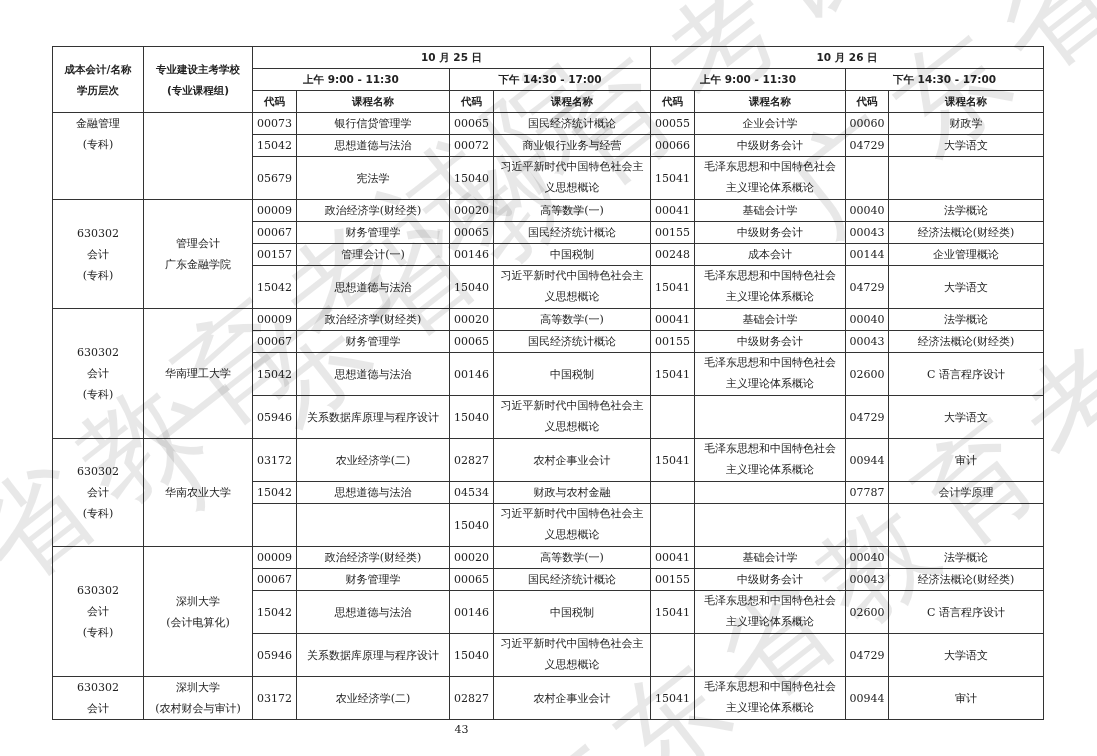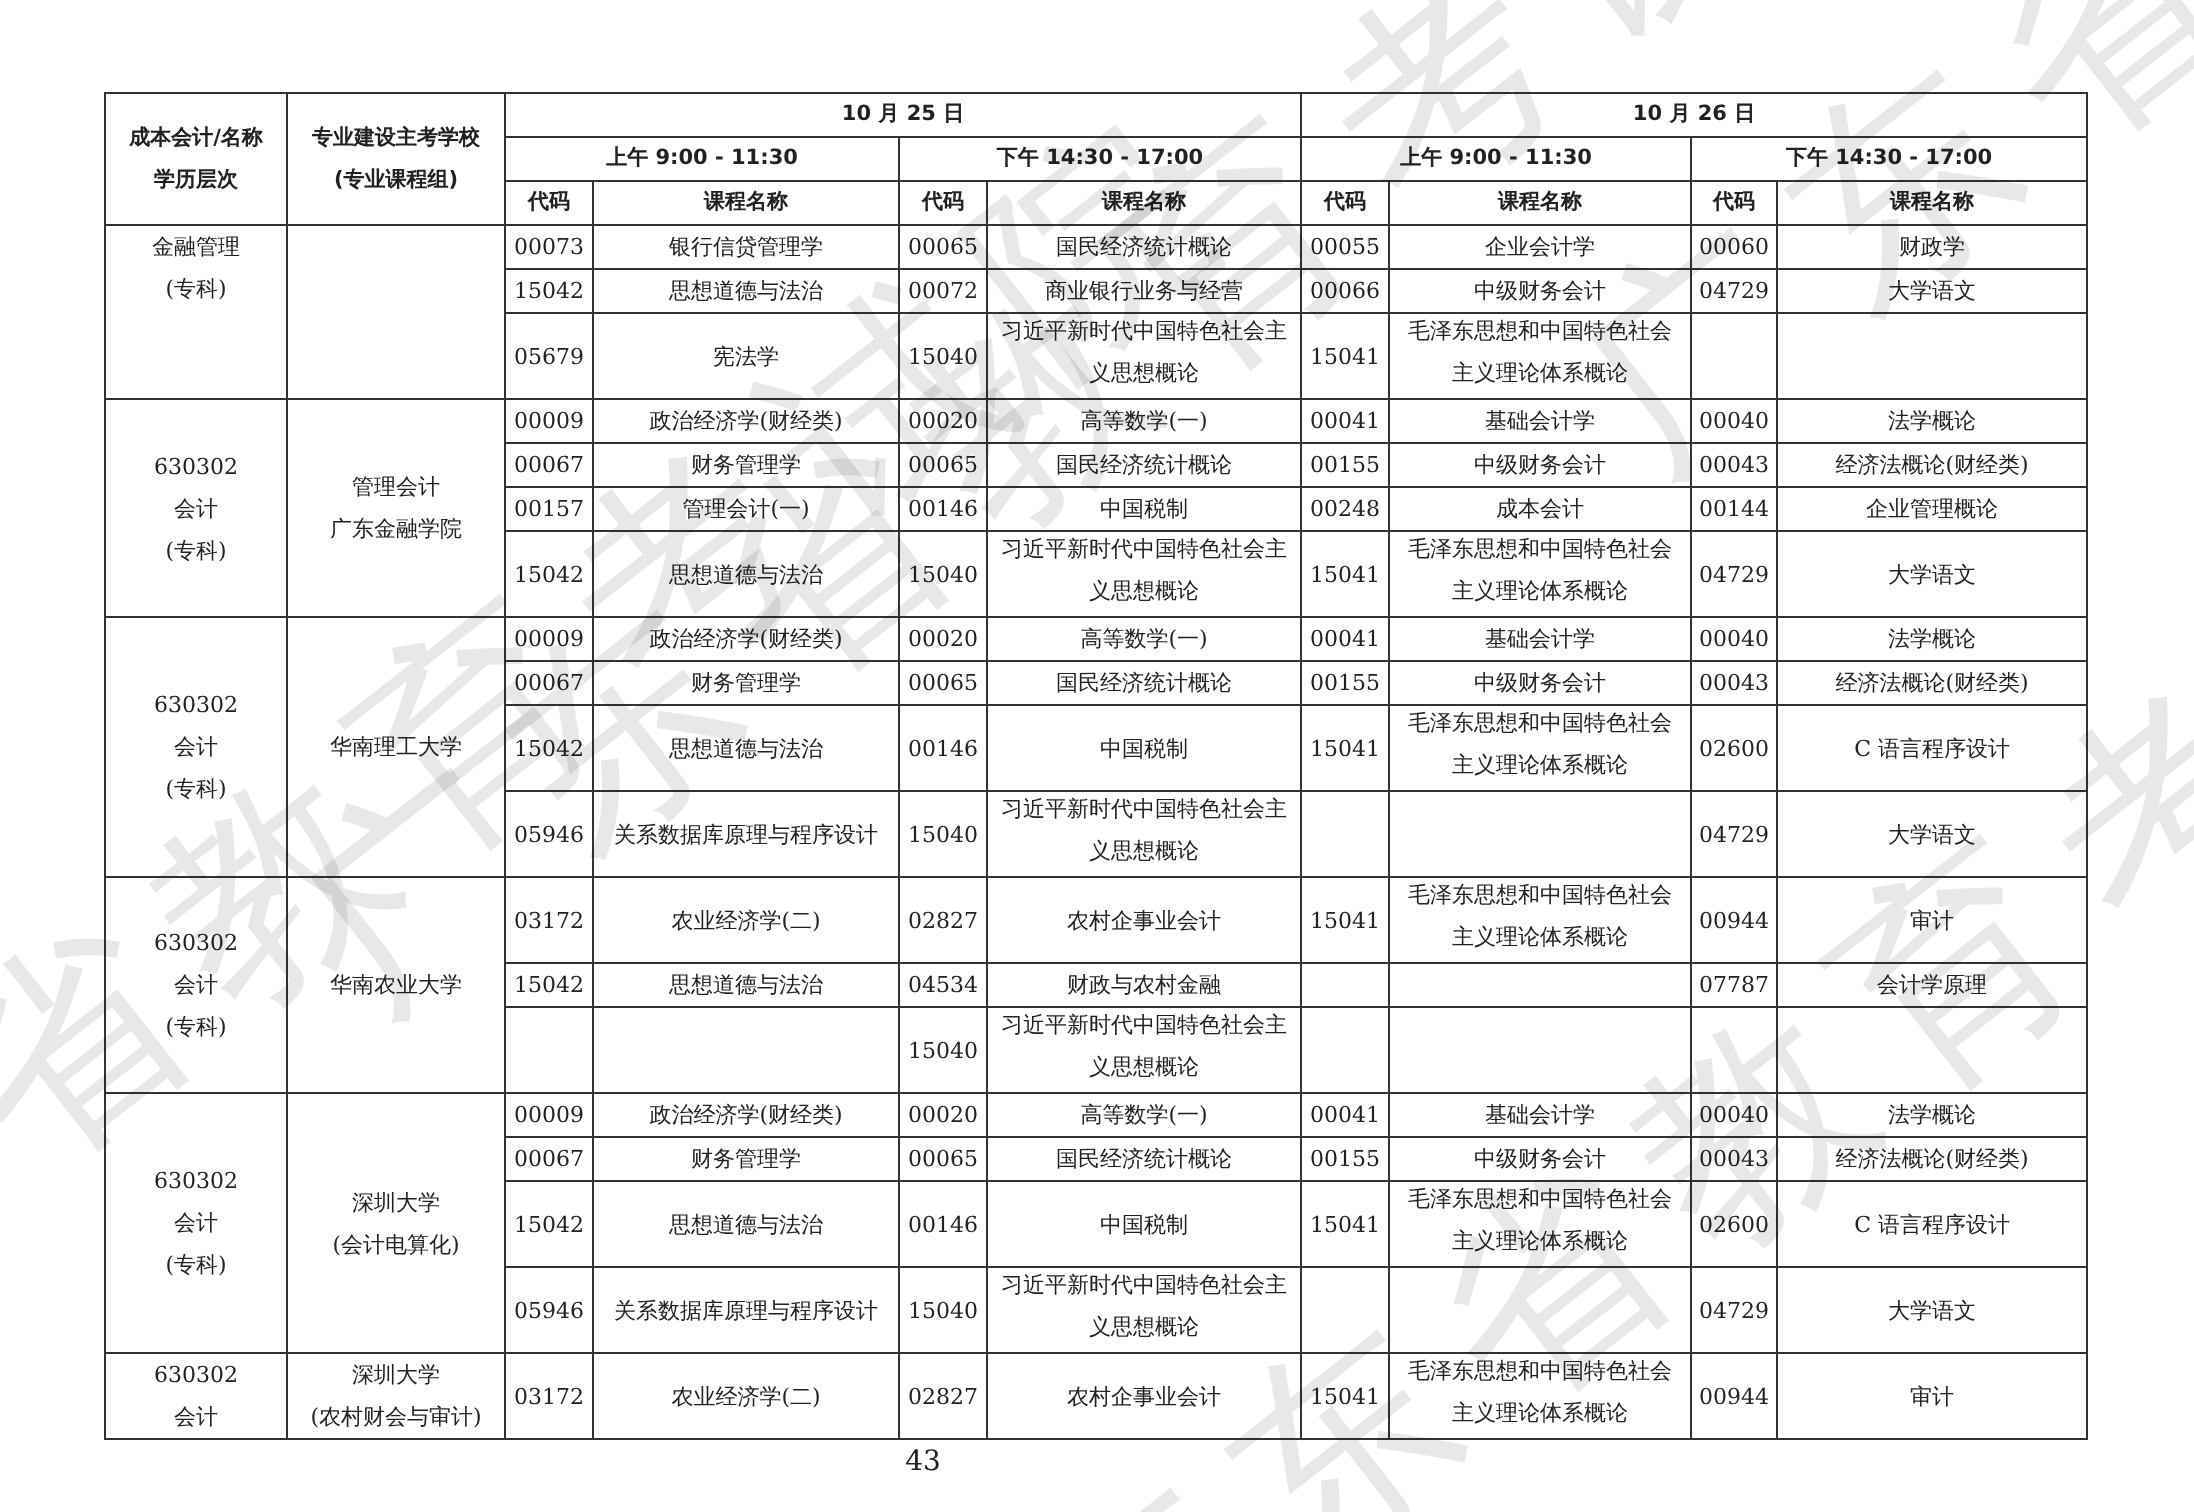--- a/index.html
+++ b/index.html
@@ -18,21 +18,21 @@
   }
   table.sched td, table.sched th {
     border: 1px solid #333; padding: 0; text-align: center; vertical-align: middle;
     font-size: 11px; line-height: 21px; overflow: hidden;
   }
   table.sched th { font-family: "DejaVu Sans", "Liberation Sans", sans-serif; font-weight: bold; font-size: 10.5px; margin-left: 24px; }
   .h21 { height: 20px; }
   .h42 { height: 41px; }
   .code { font-size: 11px; }
   .multi { line-height: 21px; font-family: Liberation Mono, monospace; }
-  .page-num { position: absolute; left: 0; width: 923px; top: 723px; text-align: center; font-size: 14px; z-index: 1; }
+  .page-num { position: absolute; left: 0; width: 923px; top: 723px; text-align: center; font-size: 11px; z-index: 1; }
 </style>
 </head>
 <body>
 
 <div class="watermark" style="left:120px; top:420px; transform: rotate(-38deg);">广东省教育考试院</div>
 <div class="watermark" style="left:480px; top:780px; transform: rotate(-38deg);">广东省教育考试院</div>
 <div class="watermark" style="left:-260px; top:660px; transform: rotate(-38deg);">广东省教育考试院</div>
 <div class="watermark" style="left:760px; top:150px; transform: rotate(-38deg);">广东省教育考试院</div>
 
 <table class="sched" id="sched">

